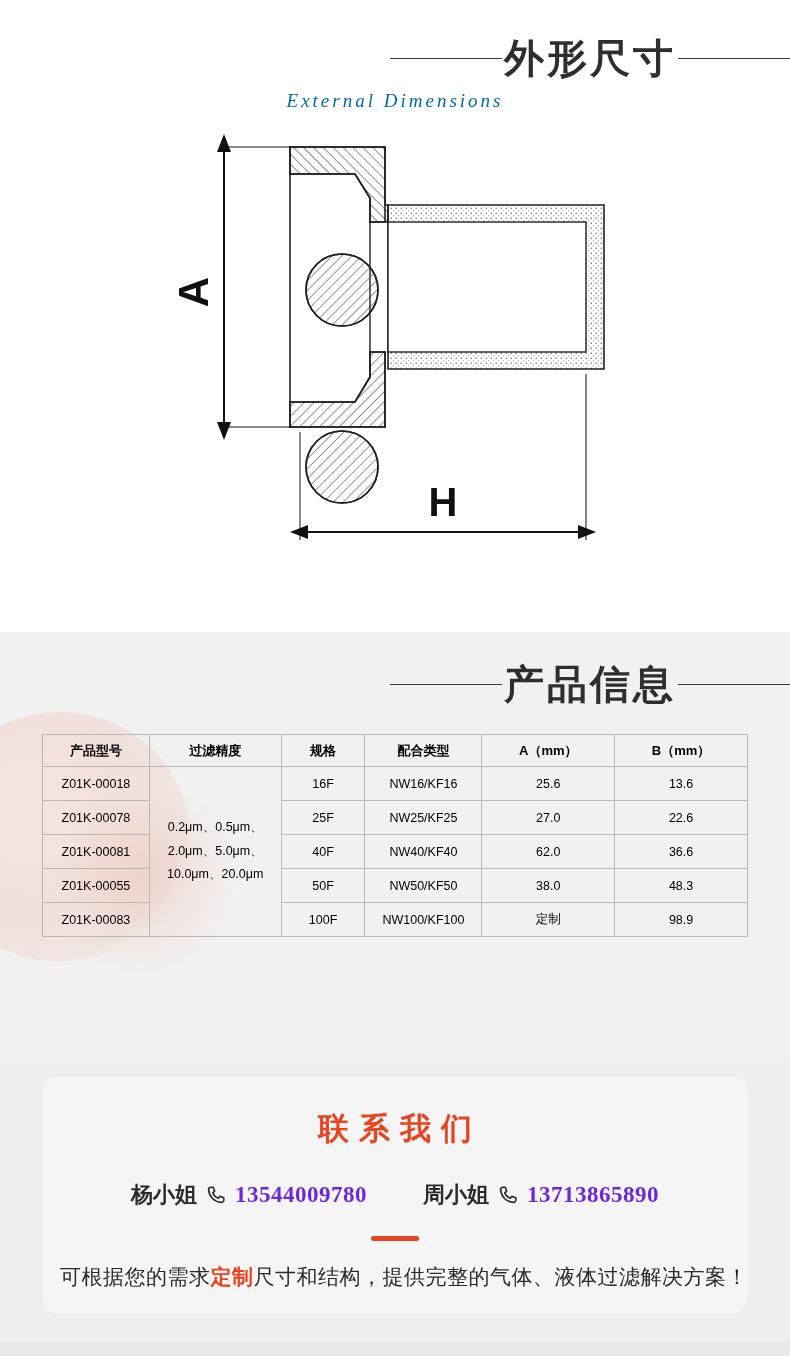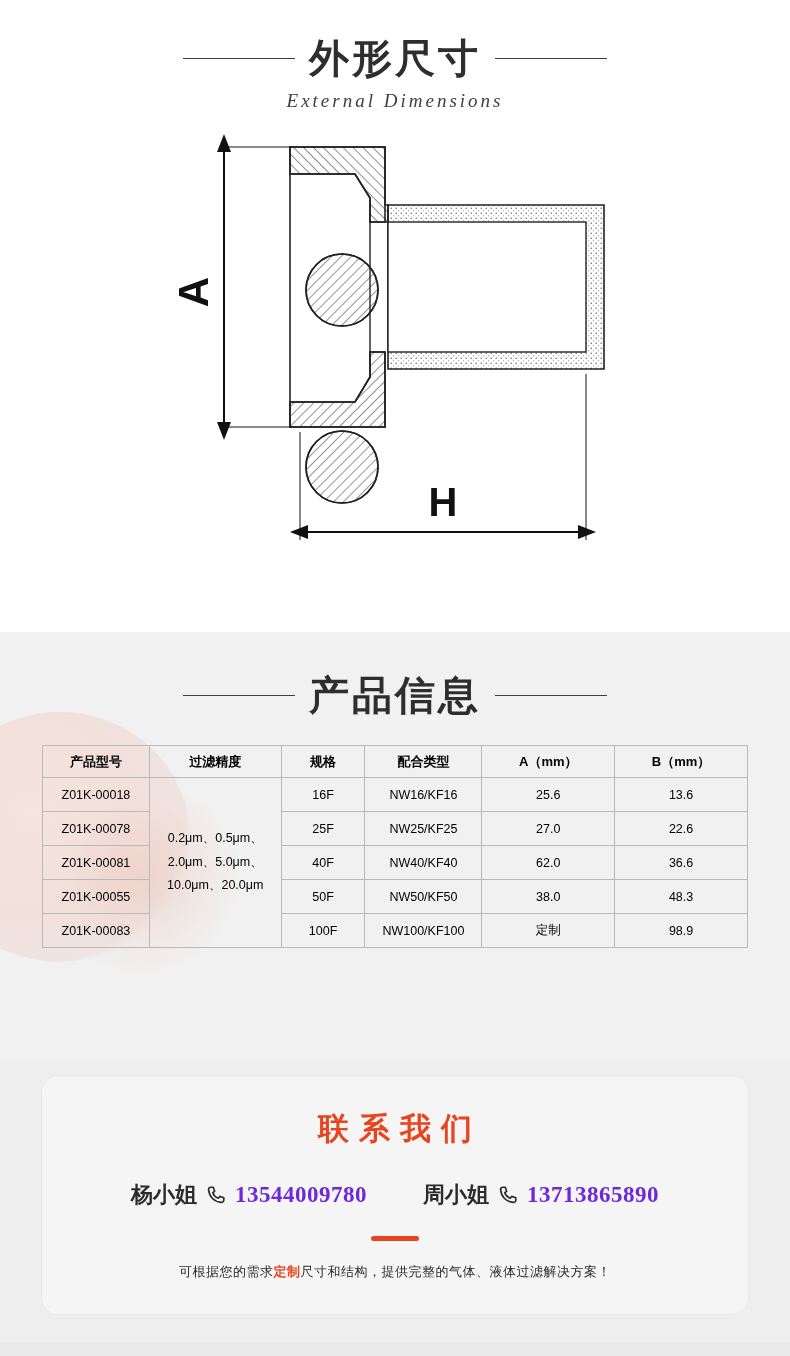--- a/index.html
+++ b/index.html
@@ -20,43 +20,43 @@
     position: relative;
   }
   .sec-title-wrap {
     width: 100%;
     text-align: center;
     padding-top: 36px;
   }
   .sec-title-row {
     display: flex;
     align-items: center;
-    justify-content: center;
-    gap: 14px;
+    justify-content: flex-end;
+    gap: 2px;
   }
   .sec-title-row .rule {
     height: 1px;
     background: #3c3c3c;
     width: 112px;
   }
   .sec-title-cn {
     font-size: 40px;
     font-weight: bold;
     letter-spacing: 3px;
     color: #2e2e2e;
     line-height: 1.1;
     white-space: nowrap;
   }
   .sec-title-en {
     margin-top: 10px;
     font-family: "Liberation Serif", serif;
     font-style: italic;
     font-size: 19px;
     letter-spacing: 3px;
-    color: #404040;
+    color: #0369a1;
   }
 
   .drawing-area {
     position: relative;
     width: 790px;
     height: 470px;
   }
   .drawing-area svg { display: block; }
 
   
@@ -79,21 +79,21 @@
   }
   .blob2 {
     position: absolute;
     left: 40px;
     top: 150px;
     width: 200px;
     height: 190px;
     border-radius: 50%;
     background: radial-gradient(circle at 50% 50%, rgba(237,205,195,.7) 0%, rgba(241,224,219,.35) 55%, rgba(241,241,241,0) 72%);
   }
-  .section-product .sec-title-wrap { padding-top: 41px; }
+  .section-product .sec-title-wrap { padding-top: 30px; }
 
   
   .spec-table-wrap {
     position: relative;
     margin: 28px auto 0;
     width: 706px;
   }
   table.spec {
     border-collapse: collapse;
     width: 100%;
@@ -178,23 +178,24 @@
   .phone-icon { display: inline-block; width: 22px; height: 22px; }
   .divider-bar {
     width: 48px;
     height: 5px;
     background: #e8441f;
     border-radius: 3px;
     margin: 26px auto 0;
   }
   .contact-note {
     margin-top: 22px;
-    font-size: 13px;
+    font-size: 21px;
     color: #2b2b2b;
     letter-spacing: .5px;
+    text-align: right;
   }
   .contact-note .hl {
     color: #e8441f;
     font-weight: bold;
   }
   .footer-strip {
     position: absolute;
     left: 0; bottom: 0;
     width: 790px;
     height: 14px;

